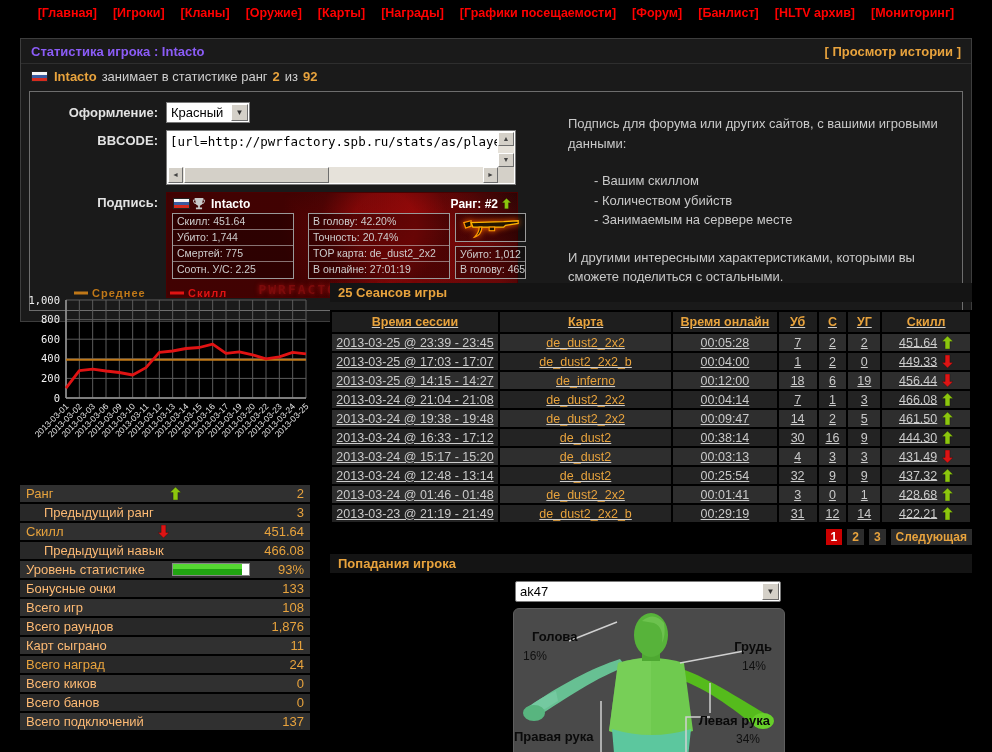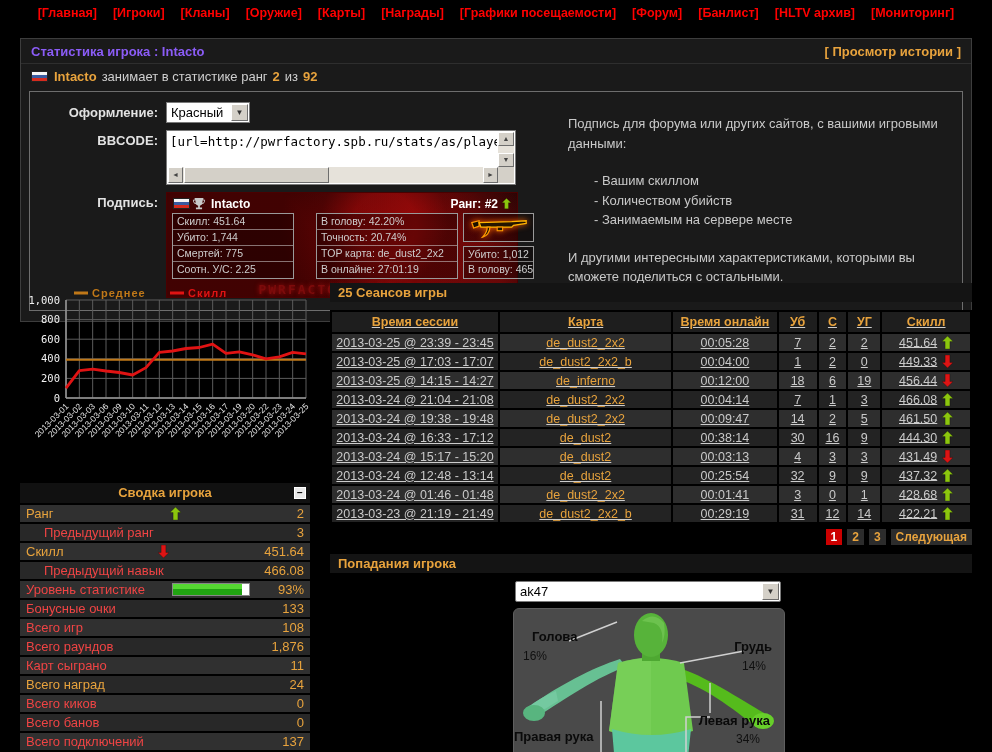--- a/index.html
+++ b/index.html
@@ -53,39 +53,39 @@
        radial-gradient(circle at 80% 85%, rgba(170,10,10,.5) 0 18%, transparent 40%),
        radial-gradient(circle at 18% 70%, rgba(90,0,0,.6) 0 30%, transparent 55%),
        linear-gradient(100deg,#1c0404 0 45%, #3a0606 70%, #240404 100%);
   }
   .sig-head { display:flex; align-items:center; padding:3px 6px 2px; height:20px; }
   .sig-name { color:#fff; font-weight:bold; font-size:12px; margin-left:5px; }
   .sig-rank { color:#fff; font-weight:bold; font-size:12px; margin-left:auto; }
   .sig-body { display:flex; padding:0 5px; }
   .sig-box { border:1px solid #9a9a9a; background:rgba(10,0,0,.35); }
   .sig-col-l { width:122px; flex:none; }
-  .sig-col-m { width:142px; flex:none; margin-left:22px; }
+  .sig-col-m { width:142px; flex:none; margin-left:14px; }
   .sig-right { width:71px; flex:none; margin-left:5px; display:flex; flex-direction:column; }
   .sig-weapon { height:29px; display:flex; align-items:center; justify-content:center; }
   .sig-wstats { margin-top:4px; flex:1; }
   .sig-stat { font-size:10.5px; line-height:15px; height:16px; border-bottom:1px solid rgba(210,210,210,.55); padding:0 4px; color:#cdcdcd; white-space:nowrap; overflow:hidden; }
   .sig-stat:last-child { border-bottom:none; }
   .sig-wstats .sig-stat { line-height:14px; height:15px; }
   .sig-site { text-align:center; font-family:"DejaVu Sans Mono", monospace; font-weight:bold; letter-spacing:2px; font-size:13px; color:#7d0b0b; text-shadow:0 0 5px rgba(255,30,30,.55); margin-top:3px; }
   .info { flex:1; color:#c9c9c9; font-size:13px; line-height:1.5; padding:12px 6px 0 22px; }
   .info .bullets { margin:18px 0 18px 26px; }
   
   .chart-block { position:absolute; left:16px; top:286px; width:296px; height:190px; }
   
   .summary { position:absolute; left:20px; top:483px; width:290px; }
   .summary-head { position:relative; background:#111; color:#e8a33d; font-weight:bold; text-align:center; height:20px; line-height:20px; }
   .collapse-btn { position:absolute; right:4px; top:4px; width:12px; height:12px; background:#e8e8e8; border:1px solid #fff; color:#000; font-size:10px; line-height:10px; text-align:center; cursor:pointer; }
   .s-row { display:flex; align-items:center; height:17px; margin-top:2px; padding:0 6px; background:#303030; }
   .s-row.alt { background:#282828; }
-  .s-row .lbl { white-space:nowrap; color:#ef4444; }
+  .s-row .lbl { white-space:nowrap; color:#fdba74; }
   .s-row .lbl.accent { color:#e8a33d; cursor:pointer; }
   .s-row .lbl.ind { padding-left:18px; }
   .s-row .mid { flex:1; display:flex; justify-content:center; align-items:center; }
   .s-row .val { margin-left:auto; color:#e8a33d; white-space:nowrap; }
   .pbar { width:78px; height:13px; background:#fff; border:1px solid #888; }
   .pfill { height:100%; background:linear-gradient(180deg,#55d832 0 45%, #21a312 45% 100%); border-right:2px solid #fff; }
   
   .right-col { position:absolute; left:330px; top:283px; width:642px; }
   .sec-bar { background:#141414; color:#e8a33d; font-weight:bold; font-size:13px; height:19px; line-height:19px; padding:0 8px; }
   table.sess { width:100%; border-collapse:collapse; margin-top:8px;text-decoration:underline; }
@@ -265,24 +265,20 @@
       <text fill="#e8e8e8" font-size="8.5" text-anchor="end" transform="translate(279.66666666666663,121) rotate(-45)">2013-03-24</text>
       <line x1="290" y1="14" x2="290" y2="112" stroke="#5c5c5c" stroke-width="1"></line>
       <text fill="#e8e8e8" font-size="8.5" text-anchor="end" transform="translate(293,121) rotate(-45)">2013-03-25</text>
       <line x1="50" y1="14" x2="50" y2="112" stroke="#999" stroke-width="1.5"></line>
       <line x1="50" y1="112" x2="290" y2="112" stroke="#999" stroke-width="1.5"></line>
       <polyline points="50,73.8 63.333333333333336,73.8 76.66666666666667,73.8 90,73.8 103.33333333333334,73.8 116.66666666666667,73.8 130,73.8 143.33333333333331,73.8 156.66666666666669,73.8 170,73.8 183.33333333333334,73.8 196.66666666666666,73.8 210,73.8 223.33333333333334,73.8 236.66666666666666,73.8 250,73.8 263.33333333333337,73.8 276.66666666666663,73.8 290,73.8" fill="none" stroke="#c07818" stroke-width="2" stroke-linejoin="round"></polyline>
       <polyline points="50,102.2 63.333333333333336,84.6 76.66666666666667,83.1 90,85.0 103.33333333333334,86.5 116.66666666666667,89.0 130,81.6 143.33333333333331,66.4 156.66666666666669,65.0 170,62.5 183.33333333333334,61.5 196.66666666666666,58.1 210,67.4 223.33333333333334,65.9 236.66666666666666,68.9 250,72.8 263.33333333333337,70.8 276.66666666666663,66.4 290,67.9" fill="none" stroke="#e01313" stroke-width="2.8" stroke-linejoin="round"></polyline>
     </svg></div>
 
 <div class="summary">
-  <div class="summary-head">
-    <span>Сводка игрока</span>
-    <span class="collapse-btn">−</span>
-  </div>
   <div id="summary-rows">
       <div class="s-row">
         <span class="lbl accent">Ранг</span>
         <span class="mid">
           <svg width="11" height="13" viewBox="0 0 12 14">
             <path d="M6 0 L12 6 H8.6 V14 H3.4 V6 H0 Z" fill="#8cc60e" stroke="#000" stroke-opacity="0.35" stroke-width="0.8"></path>
           </svg>
         </span>
         <span class="val">2</span>
       </div>

